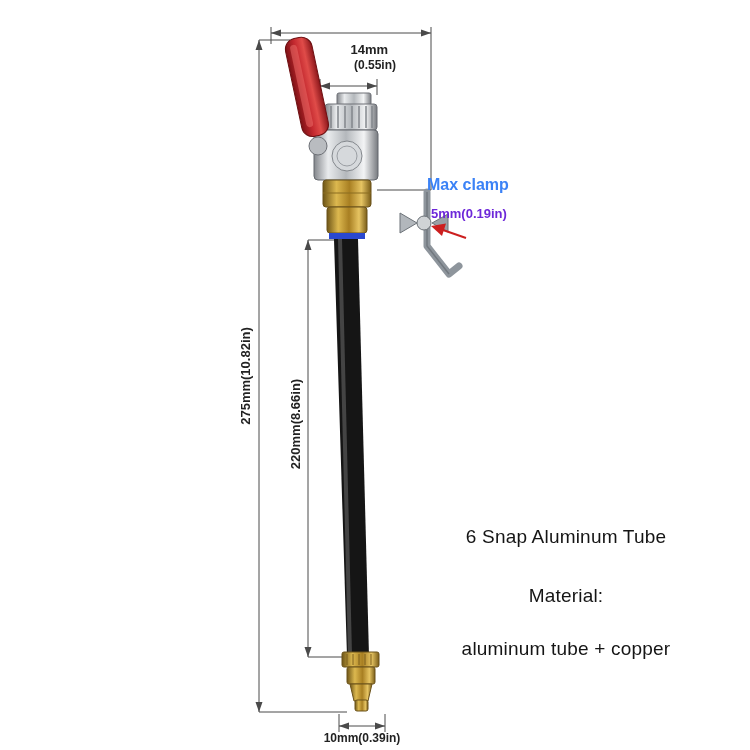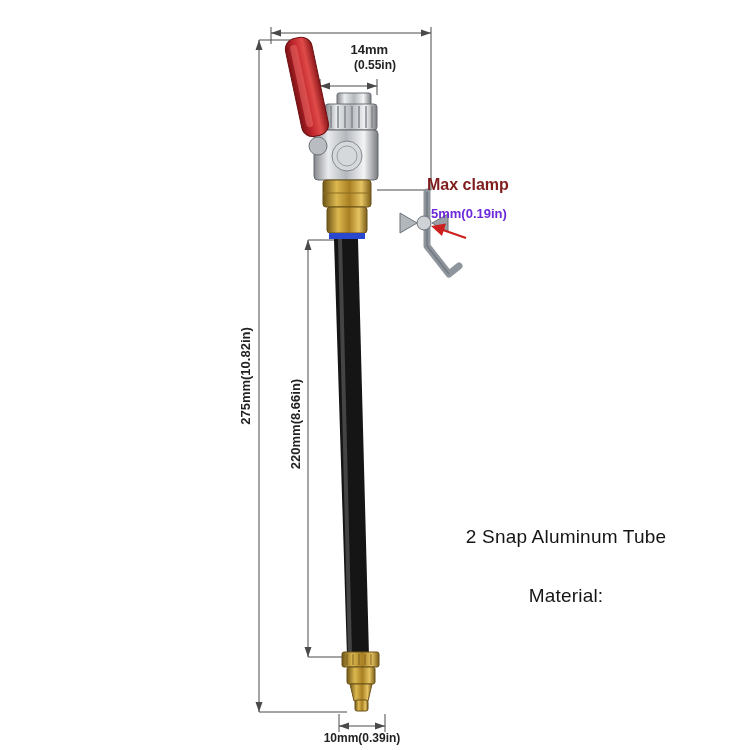--- a/index.html
+++ b/index.html
@@ -4,21 +4,21 @@
 <style>
   * { margin:0; padding:0; box-sizing:border-box; }
   html,body { width:750px; height:750px; background:#ffffff; font-family:"Liberation Sans", sans-serif; }
   .canvas { position:relative; width:750px; height:750px; background:#ffffff; overflow:hidden; }
   .art { position:absolute; left:0; top:0; }
   .lbl { position:absolute; color:#1d1d1d; white-space:nowrap; }
   .dim { font-size:13px; font-weight:700; color:#222; }
   .dim-sm { font-size:12px; font-weight:700; color:#222; }
   .rot { transform: translate(-50%,-50%) rotate(-90deg); transform-origin:center; }
   .ctr { transform: translateX(-50%); }
-  .clamp-title { font-size:16px; font-weight:700; color:#7f1d1d; }
+  .clamp-title { font-size:16px; font-weight:700; color:#3b82f6; }
   .clamp-size { font-size:13px; font-weight:700; color:#6d28d9; }
   .desc { font-size:19px; font-weight:400; color:#151515; letter-spacing:0.2px; }
 </style>
 </head>
 <body>
 
 <div class="canvas">
 
   <svg class="art" width="750" height="750" viewBox="0 0 750 750">
     <defs>
@@ -133,16 +133,17 @@
 
   <div class="lbl dim rot" style="left:245px; top:376px;">275mm(10.82in)</div>
 
   <div class="lbl dim rot" style="left:295px; top:424px;">220mm(8.66in)</div>
 
   <div class="lbl dim-sm ctr" style="left:362px; top:731px;">10mm(0.39in)</div>
 
   <div class="lbl clamp-title" style="left:427px; top:176px;">Max clamp</div>
   <div class="lbl clamp-size" style="left:431px; top:206px;">5mm(0.19in)</div>
 
-  <div class="lbl desc ctr" style="left:566px; top:526px;">2 Snap Aluminum Tube</div>
+  <div class="lbl desc ctr" style="left:566px; top:526px;">6 Snap Aluminum Tube</div>
   <div class="lbl desc ctr" style="left:566px; top:585px;">Material:</div>
+  <div class="lbl desc ctr" style="left:566px; top:638px;">aluminum tube + copper</div>
 
 </div>
 
 </body></html>

